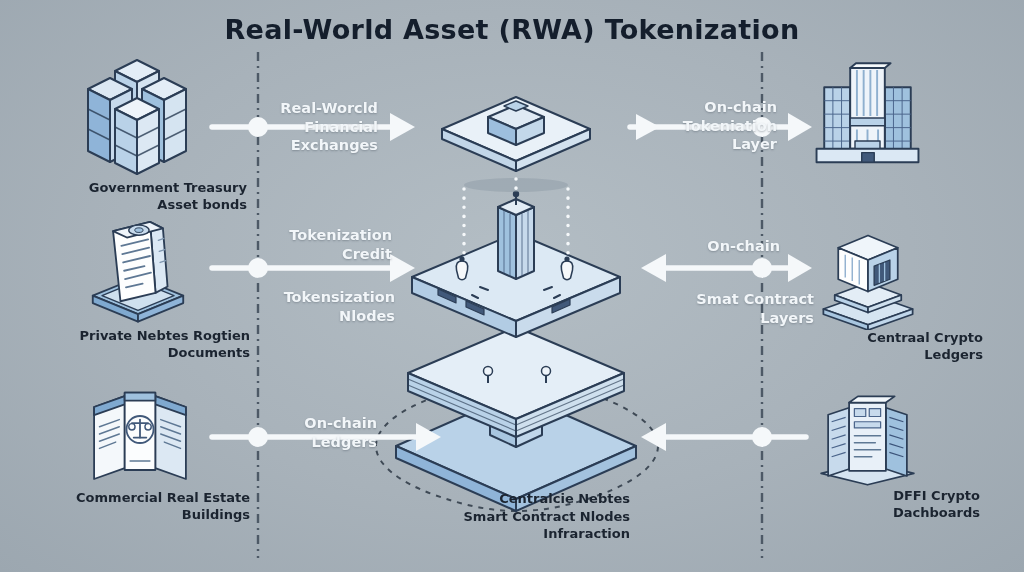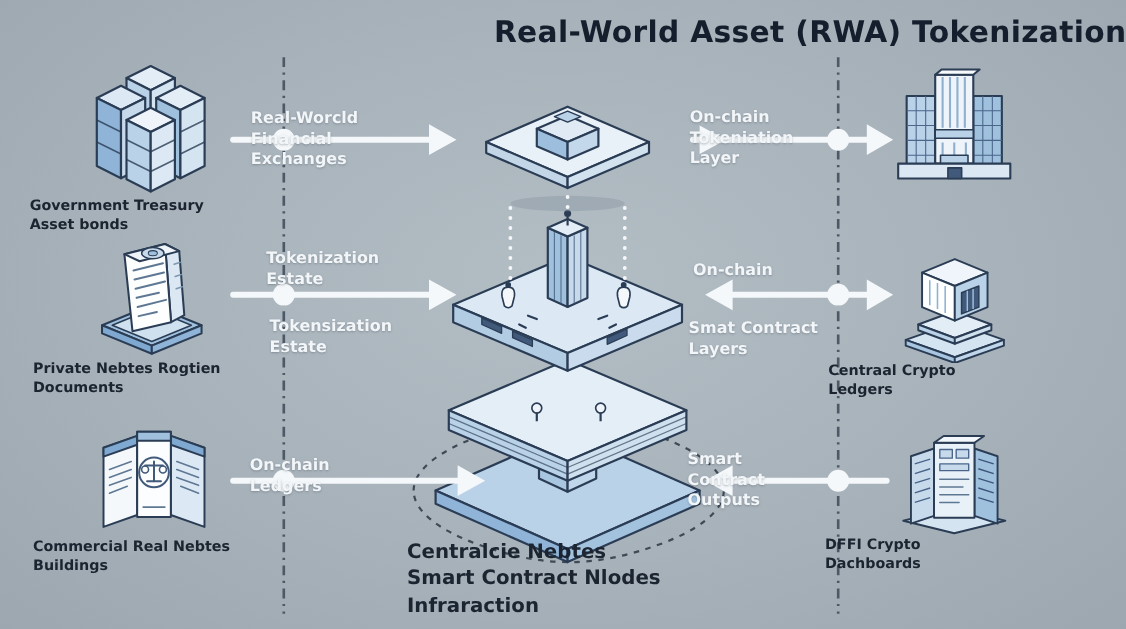--- a/index.html
+++ b/index.html
@@ -3,34 +3,34 @@
 <meta charset="utf-8">
 <style>
   html,body{margin:0;padding:0;}
   .canvas{
     position:relative;width:1024px;height:572px;overflow:hidden;
     background:radial-gradient(ellipse at 50% 45%, #b3bdc4 0%, #a8b2ba 55%, #9ca7b0 100%);
     font-family:"DejaVu Sans","Liberation Sans",sans-serif;
   }
   .abs{position:absolute;}
   .title{
-    left:0;right:0;top:14px;text-align:right;
+    left:0;right:0;top:14px;text-align:center;
     font-size:27px;font-weight:800;color:#141e2c;letter-spacing:.3px;
   }
   .pre{white-space:pre-line;}
   .asset-label{
-    text-align:left;font-size:13px;font-weight:700;color:#1b2430;line-height:1.3;
+    text-align:right;font-size:13px;font-weight:700;color:#1b2430;line-height:1.3;
     z-index:6;
   }
   .conn-label{
-    text-align:left;font-size:14.5px;font-weight:700;color:#f2f6f9;line-height:1.28;
+    text-align:right;font-size:14.5px;font-weight:700;color:#f2f6f9;line-height:1.28;
     text-shadow:0 1px 2px rgba(55,66,78,.35);z-index:6;
   }
   .caption{
-    text-align:left;font-size:18px;font-weight:700;color:#1b2430;line-height:1.35;z-index:6;
+    text-align:right;font-size:13px;font-weight:700;color:#1b2430;line-height:1.35;z-index:6;
   }
   svg{display:block;}
   .overlay{left:0;top:0;z-index:5;pointer-events:none;}
   .centerart{left:368px;top:75px;z-index:2;}
   .iconbox{z-index:3;}
 </style>
 </head>
 <body>
 
 <div class="canvas">
@@ -268,40 +268,37 @@
         <polygon points="666,423 641,437 666,451" stroke="none"></polygon>
         <circle cx="762" cy="437" r="10" stroke="none"></circle>
       </g>
     </g>
   </svg>
 
   <div class="abs conn-label pre" style="left:228px;top:99px;width:150px">Real-Worcld
 Financial
 Exchanges</div>
   <div class="abs conn-label pre" style="left:242px;top:226px;width:150px">Tokenization
-Estate</div>
+Credit</div>
   <div class="abs conn-label pre" style="left:245px;top:288px;width:150px">Tokensization
-Estate</div>
+Nlodes</div>
   <div class="abs conn-label pre" style="left:227px;top:414px;width:150px">On-chain
 Ledgers</div>
   <div class="abs conn-label pre" style="left:627px;top:98px;width:150px">On-chain
 Tokeniation
 Layer</div>
   <div class="abs conn-label pre" style="left:630px;top:237px;width:150px">On-chain</div>
-  <div class="abs conn-label pre" style="left:626px;top:290px;width:150px">Smat Contract
+  <div class="abs conn-label pre" style="left:664px;top:290px;width:150px">Smat Contract
 Layers</div>
-  <div class="abs conn-label pre" style="left:625px;top:409px;width:150px">Smart
-Contract
-Outputs</div>
 
   <div class="abs asset-label pre" style="left:27px;top:180px;width:220px">Government Treasury
 Asset bonds</div>
   <div class="abs asset-label pre" style="left:30px;top:328px;width:220px">Private Nebtes Rogtien
 Documents</div>
-  <div class="abs asset-label pre" style="left:30px;top:490px;width:220px">Commercial Real Nebtes
+  <div class="abs asset-label pre" style="left:30px;top:490px;width:220px">Commercial Real Estate
 Buildings</div>
   <div class="abs asset-label pre" style="left:753px;top:330px;width:230px">Centraal Crypto
 Ledgers</div>
   <div class="abs asset-label pre" style="left:750px;top:488px;width:230px">DFFI Crypto
 Dachboards</div>
 
   <div class="abs caption pre" style="left:370px;top:490px;width:260px">Centralcie Nebtes
 Smart Contract Nlodes
 Infraraction</div>
 

